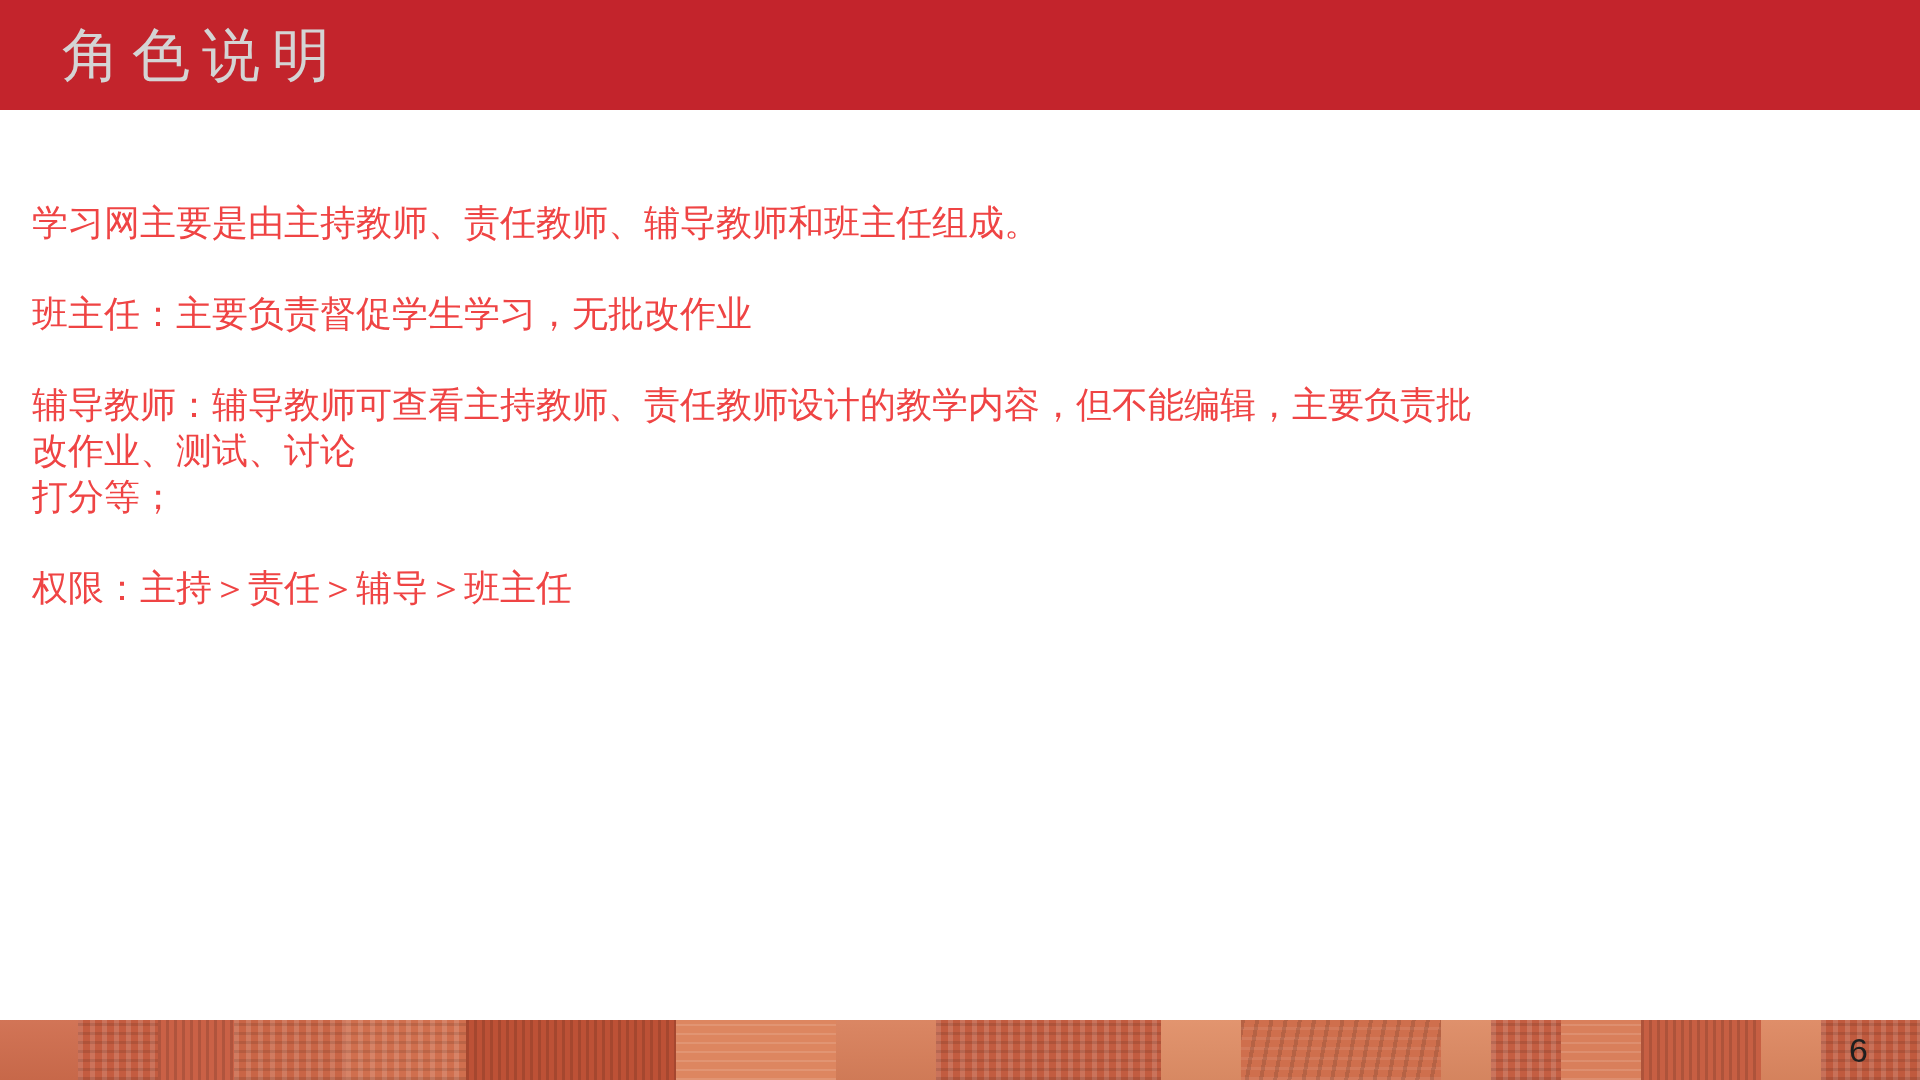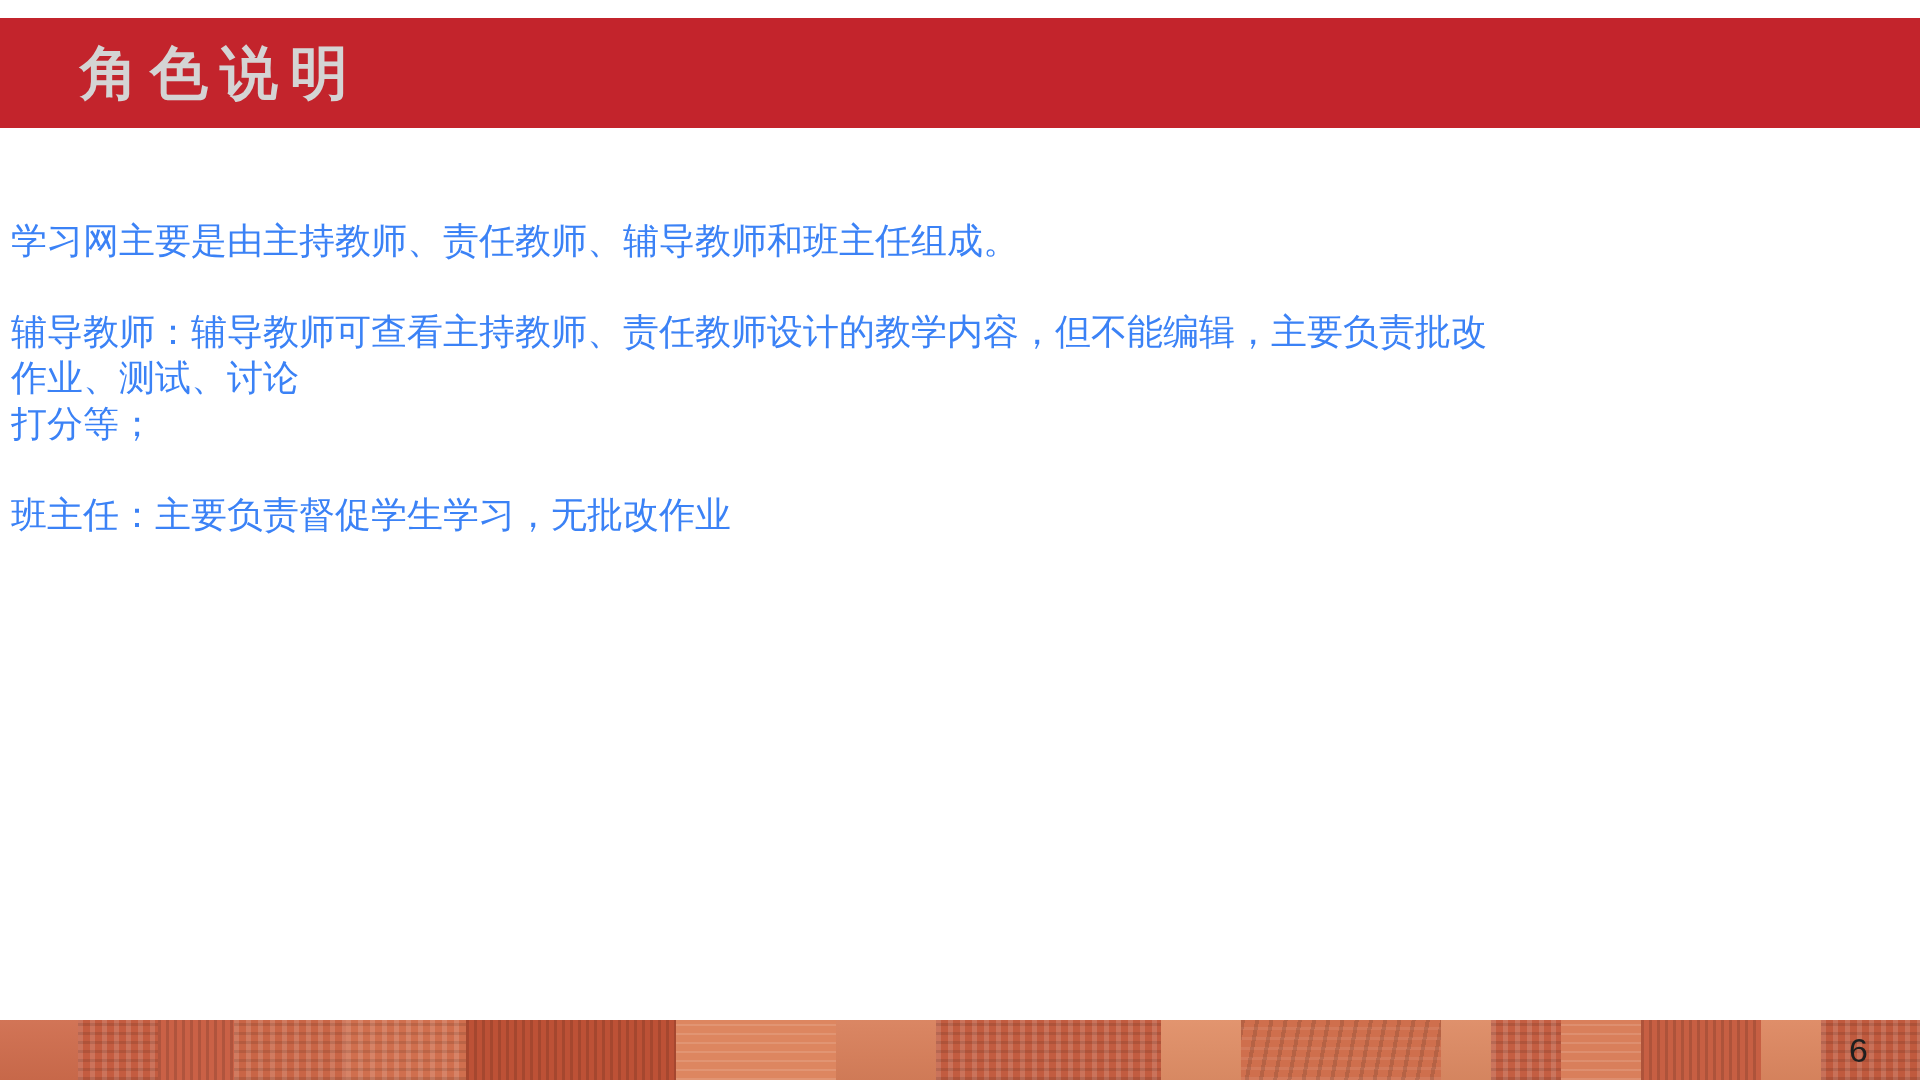--- a/index.html
+++ b/index.html
@@ -14,37 +14,37 @@
   }
 
   
   .slide-header {
     width: 1920px;
     height: 110px;
     background: #C3242C;
     box-sizing: border-box;
   }
   .slide-title {
-    margin: 18px;
+    margin: 0;
     padding: 10px 0 0 62px;
     font-size: 58px;
     line-height: 90px;
-    font-weight: bold;
+    font-weight: normal;
     letter-spacing: 12px;
     color: #D4D4D4;
   }
 
   
   .slide-body {
     box-sizing: border-box;
     width: 1530px;
-    padding: 90px 26px 0 11px;
+    padding: 90px 26px 0 32px;
     font-size: 36px;
     line-height: 46px;
-    color: #3b82f6;
+    color: #ef4444;
   }
   .slide-body p {
     margin: 0 0 45px 0;
     white-space: pre-line;
   }
 
   
   .footer-strip {
     position: absolute;
     left: 0;
@@ -90,23 +90,24 @@
 </style>
 </head>
 <body>
 
 <div class="slide-header">
   <h1 class="slide-title">角色说明</h1>
 </div>
 
 <div class="slide-body">
   <p>学习网主要是由主持教师、责任教师、辅导教师和班主任组成。</p>
+  <p>班主任：主要负责督促学生学习，无批改作业</p>
   <p>辅导教师：辅导教师可查看主持教师、责任教师设计的教学内容，但不能编辑，主要负责批改作业、测试、讨论
 打分等；</p>
-  <p>班主任：主要负责督促学生学习，无批改作业</p>
+  <p>权限：主持＞责任＞辅导＞班主任</p>
 </div>
 
 <div class="footer-strip" id="footer-strip">
     <div class="building p-plain" style="width: 78px; background-color: rgb(207, 108, 76);"></div>
     <div class="building p-grid" style="width: 80px; background-color: rgb(196, 92, 64);"></div>
     <div class="building p-vstripes" style="width: 76px; background-color: rgb(202, 97, 70);"></div>
     <div class="building p-grid" style="width: 112px; background-color: rgb(201, 101, 70);"></div>
     <div class="building p-grid" style="width: 120px; background-color: rgb(208, 111, 78);"></div>
     <div class="building p-vstripes" style="width: 210px; background-color: rgb(189, 81, 54);"></div>
     <div class="building p-hlines" style="width: 160px; background-color: rgb(221, 134, 96);"></div>

